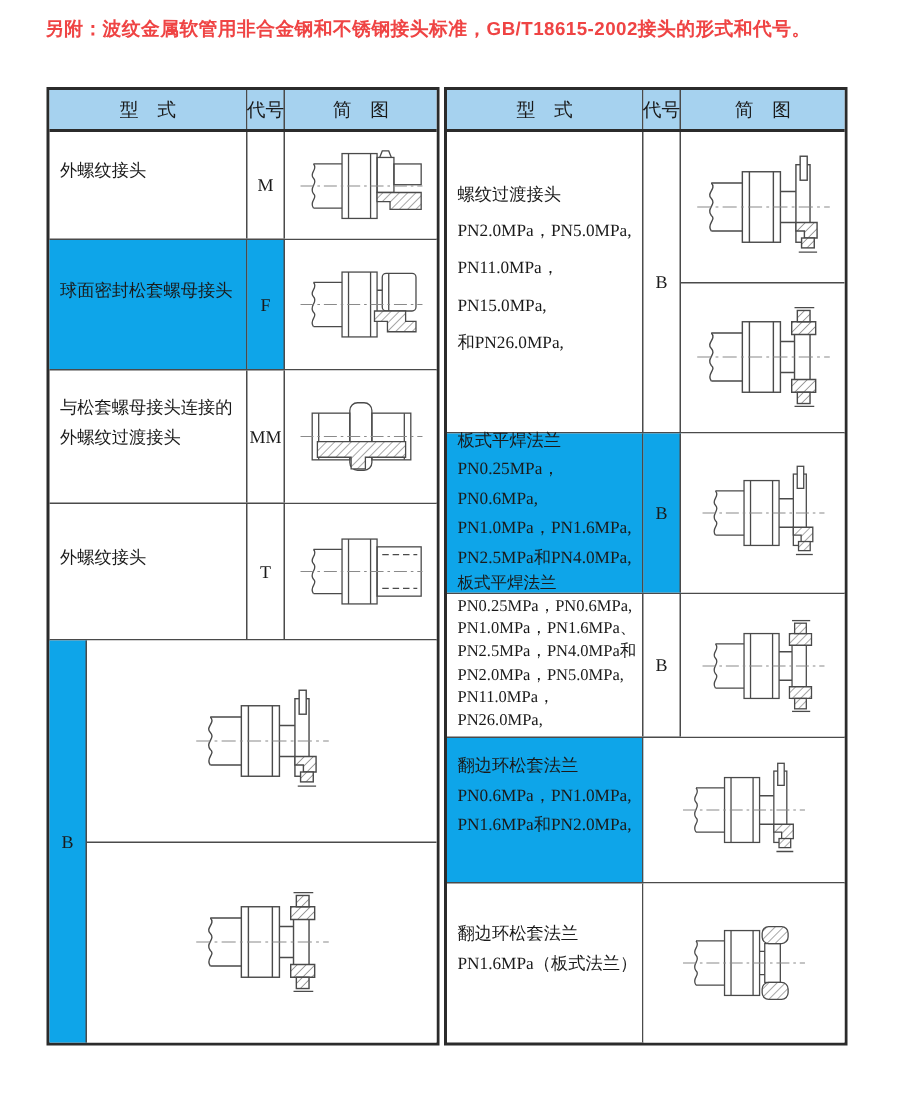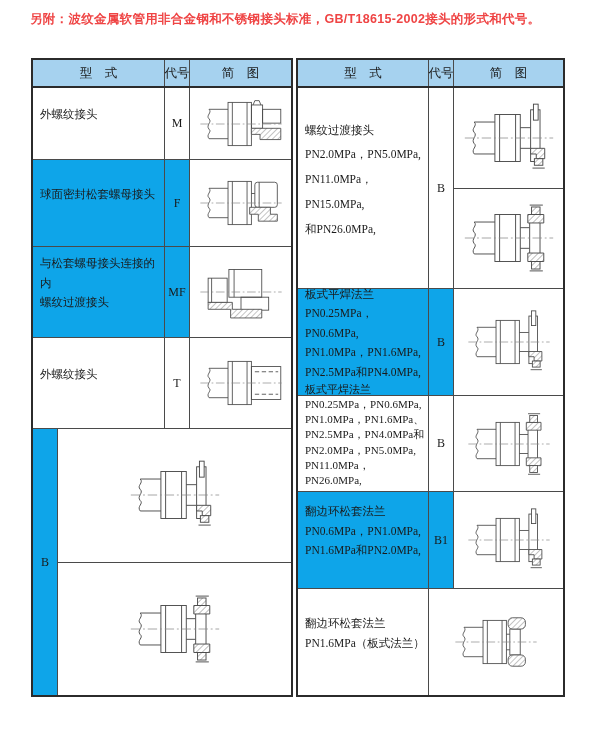--- a/index.html
+++ b/index.html
@@ -184,31 +184,31 @@
   <div class="row" style="height:87px">
     <div class="c ct yellow">球面密封松套螺母接头</div>
     <div class="c cc yellow">F</div>
     <div class="c cd">
       <svg class="diag" viewBox="0 0 100 74">
           <use href="#d-f"></use>
         </svg>
     </div>
   </div>
 
-
-  <div class="row" style="height:91px">
-    <div class="c ct yellow">与松套螺母接头连接的内
-螺纹过渡接头</div>
-    <div class="c cc yellow">MF</div>
-    <div class="c cd">
-      <svg class="diag" viewBox="0 0 100 74">
-          <use href="#d-mf"></use>
-        </svg>
-    </div>
-  </div>
+  <div class="row" style="height:89px">
+    <div class="c ct">与松套螺母接头连接的
+外螺纹过渡接头</div>
+    <div class="c cc">MM</div>
+    <div class="c cd">
+      <svg class="diag" viewBox="0 0 100 74">
+          <use href="#d-mm"></use>
+        </svg>
+    </div>
+  </div>
+
 
   <div class="row" style="height:91px">
     <div class="c ct">外螺纹接头</div>
     <div class="c cc">T</div>
     <div class="c cd">
       <svg class="diag" viewBox="0 0 100 74">
           <use href="#d-t"></use>
         </svg>
     </div>
   </div>
@@ -282,21 +282,20 @@
       <svg class="diag" viewBox="0 0 100 74">
           <use href="#d-fl2"></use>
         </svg>
     </div>
   </div>
 
   <div class="row" style="height:97px">
     <div class="c ct yellow">翻边环松套法兰
 PN0.6MPa，PN1.0MPa,
 PN1.6MPa和PN2.0MPa,</div>
-    <div class="c cc yellow">B1</div>
     <div class="c cd">
       <svg class="diag" viewBox="0 0 100 74">
           <use href="#d-fl1"></use>
         </svg>
     </div>
   </div>
 
   <div class="row last">
     <div class="c ct">翻边环松套法兰
 PN1.6MPa（板式法兰）</div>

